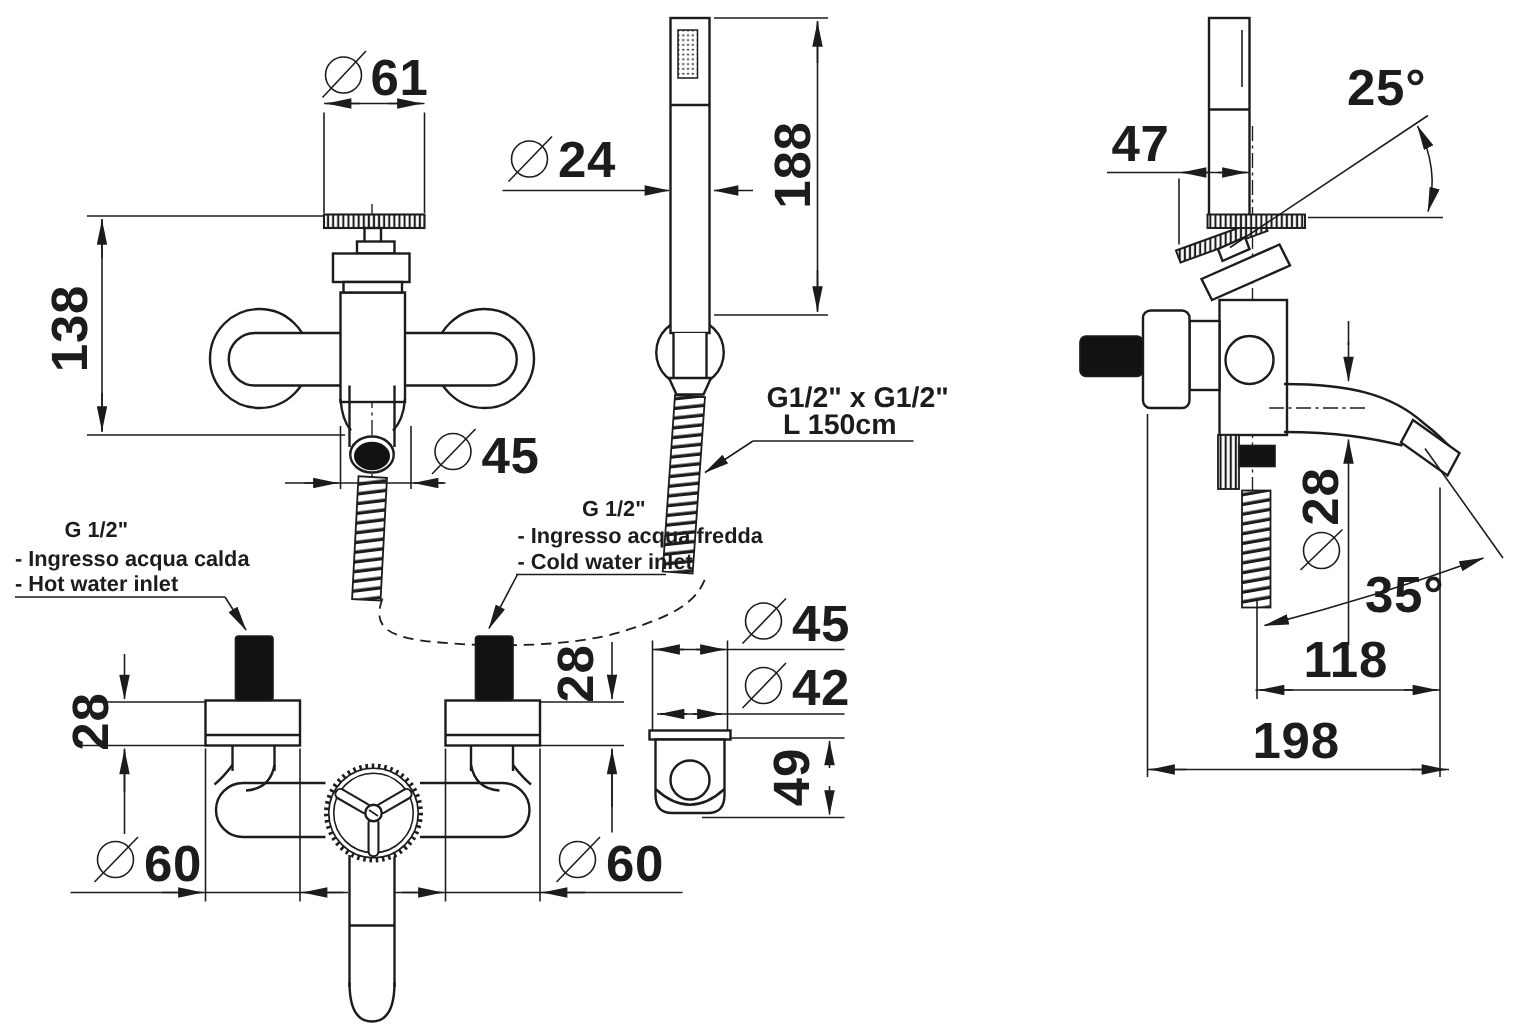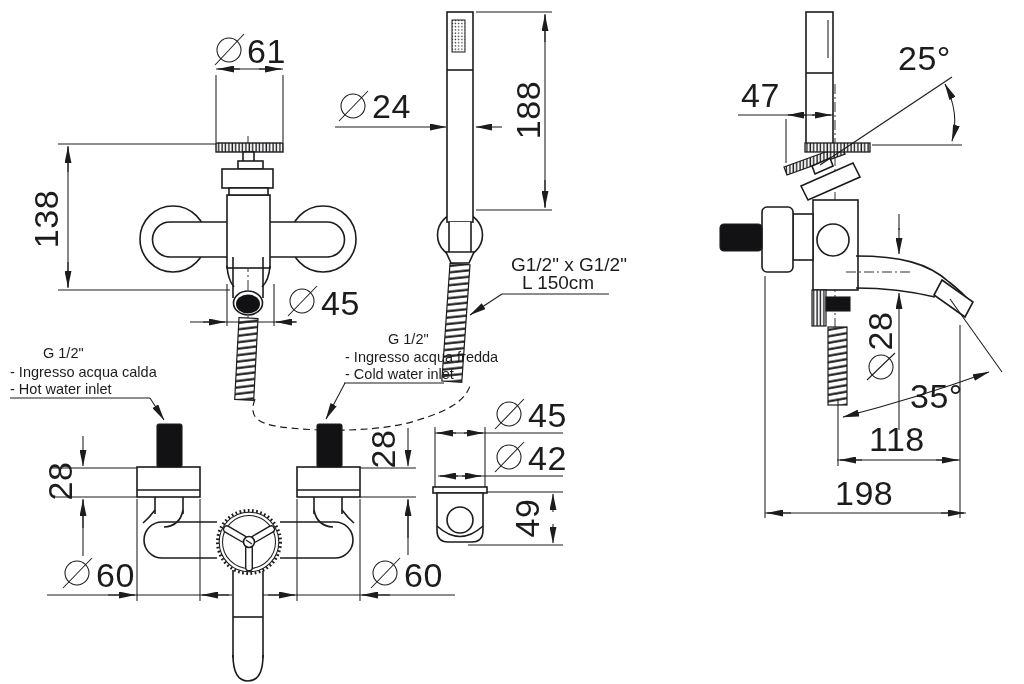--- a/index.html
+++ b/index.html
@@ -1,16 +1,16 @@
 <!DOCTYPE html>
 <html><head>
 <meta charset="utf-8">
 <style>
   html,body{margin:0;padding:0;background:#fff;}
-  .stage{width:1024px;height:684px;background:#ef4444;position:relative;font-family:"Liberation Sans",sans-serif;}
+  .stage{width:1024px;height:684px;background:#ef4444;position:relative;font-family:"Liberation Sans",sans-serif;font-weight:bold;}
   svg{display:block;}
   .ln{fill:none;stroke:#1c1c1e;stroke-width:1.6;}
   .o {fill:#ffffff;stroke:#1c1c1e;stroke-width:1.6;}
   .ob{fill:#121214;stroke:#1c1c1e;stroke-width:1.1;}
   .tn{fill:none;stroke:#1c1c1e;stroke-width:1.05;}
   .cl{fill:none;stroke:#1c1c1e;stroke-width:0.9;stroke-dasharray:10,3,2,3;}
   .dsh{fill:none;stroke:#1c1c1e;stroke-width:1.2;stroke-dasharray:7,4.5;}
   text{fill:#1c1c1e;stroke:none;}
   .num{font-size:34px;letter-spacing:0.5px;}
   .small{font-size:19px;}

